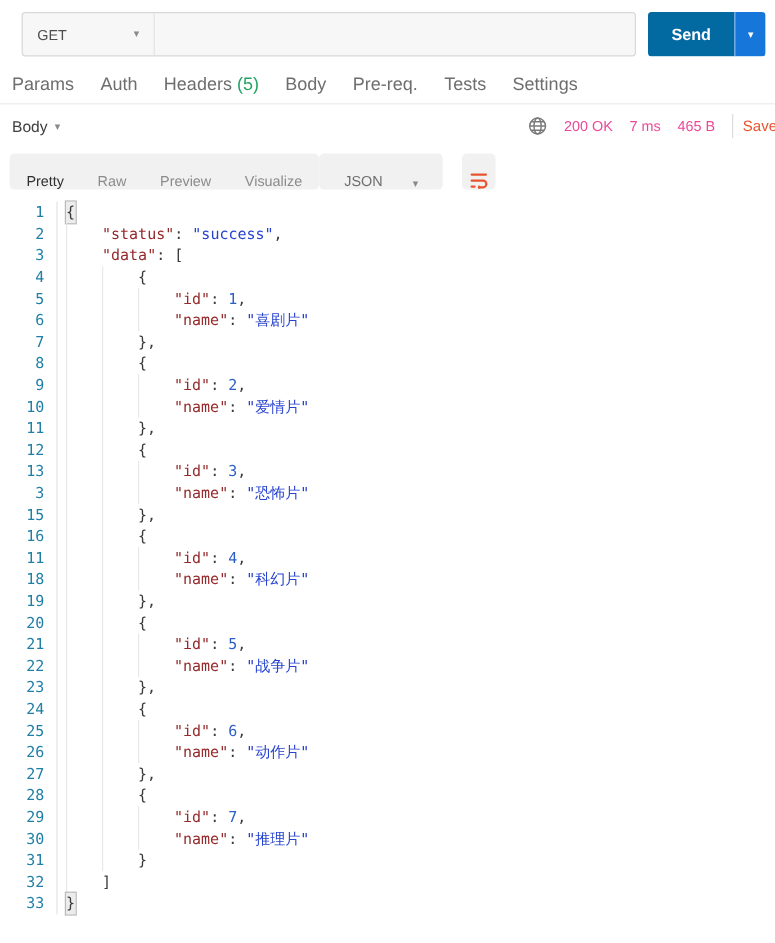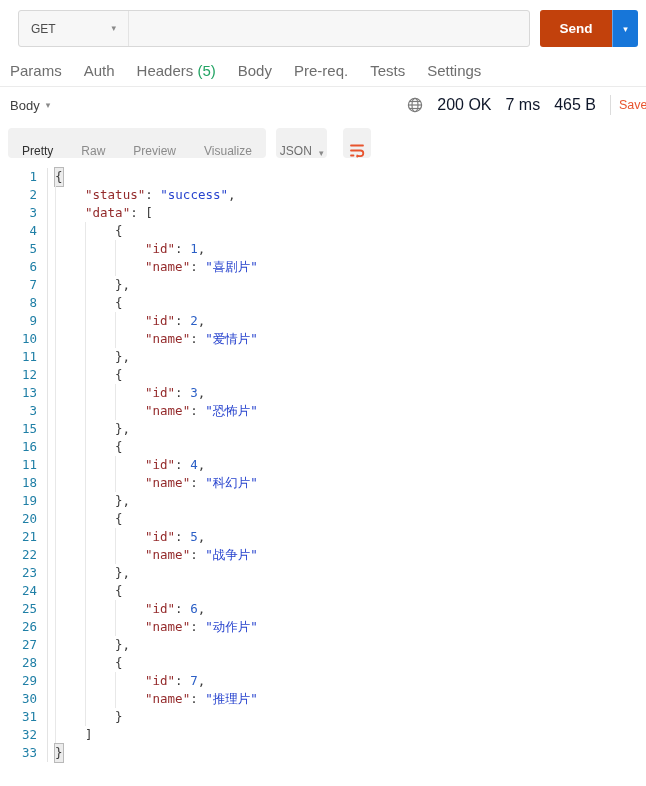--- a/index.html
+++ b/index.html
@@ -9,48 +9,48 @@
   
   .req-bar { display: flex; align-items: stretch; padding: 10px 8px 0 18px; height: 47px; }
   .url-group { flex: 1; display: flex; border: 1px solid #d8d8d8; border-radius: 3px;
     background: #f7f7f7; height: 37px; overflow: hidden; gap: 22px; }
   .method-sel { width: 110px; display: flex; align-items: center; justify-content: space-between;
     padding: 0 12px; color: #4d4d4d; font-size: 12px; cursor: pointer; border-right: 1px solid #e3e3e3; }
   .caret { font-size: 9px; color: #8a8a8a; line-height: 1; }
   .url-input { flex: 1; border: none; outline: none; background: #f7f7f7; color: #4a4a4a;
     font-size: 12.5px; padding: 0 12px; font-family: "Liberation Sans", sans-serif; }
   .send-group { display: flex; margin-left: 10px; height: 37px; border-radius: 3px; overflow: hidden; }
-  .send-main { width: 72px; background: #c2410c; color: #fff; font-size: 13.5px; font-weight: bold;
+  .send-main { width: 72px; background: #0369a1; color: #fff; font-size: 13.5px; font-weight: bold;
     border: none; cursor: pointer; font-family: "Liberation Sans", sans-serif; }
   .send-caret { width: 26px; background: #1776D9; border: none; border-left: 1px solid rgba(255,255,255,0.35);
     color: #fff; font-size: 9px; cursor: pointer; }
 
   
   .req-tabs { display: flex; align-items: center; height: 33px; padding-left: 10px;
     border-bottom: 1px solid #ebebeb; margin-top: 7px; }
   .req-tab { padding: 0 11px; font-size: 15px; color: #6e6e6e; cursor: pointer; white-space: nowrap; }
   .req-tab:first-child { padding-left: 0; }
   .tab-count { color: #23A464; }
 
   
   .resp-meta { display: flex; align-items: center; height: 36px; padding-left: 10px; overflow: hidden; }
   .body-dd { display: flex; align-items: center; gap: 6px; color: #404040; font-size: 13px; cursor: pointer; }
   .meta-right { margin-left: auto; display: flex; align-items: center; }
   .globe { width: 16px; height: 16px; margin-right: 14px; cursor: pointer; }
-  .meta-stat { color: #0f172a; font-size: 16px; margin-right: 14px; cursor: pointer; white-space: nowrap; }
+  .meta-stat { color: #ec4899; font-size: 12px; margin-right: 14px; cursor: pointer; white-space: nowrap; }
   .meta-div { width: 1px; height: 20px; background: #dcdcdc; margin-right: 8px; }
   .save-btn { color: #E8542E; font-size: 12.5px; cursor: pointer; white-space: nowrap;
     width: 27px; overflow: hidden; flex: none; }
 
   
   .view-row { display: flex; align-items: center; height: 40px; padding-left: 8px; }
   .pill { background: #f1f1f1; border-radius: 4px; height: 30px; display: flex; align-items: flex-end; }
   .view-tab { padding: 0 14px; font-size: 12px; color: #8b8b8b; cursor: pointer; }
   .view-tab.active { color: #303030; }
-  .fmt-pill { margin-left: 10px; padding: 0 4px; gap: 7px; font-size: 12px; color: #6e6e6e; cursor: pointer; }
+  .fmt-pill { margin-left: 0; padding: 0 21px; gap: 25px; font-size: 12px; color: #6e6e6e; cursor: pointer; }
   .wrap-pill { margin-left: 16px; width: 28px; justify-content: center; cursor: pointer; }
 
   
   .code { margin-top: 5px; font-family: "DejaVu Sans Mono", "Liberation Mono", monospace;
     font-size: 12.5px; line-height: 18px; }
   .cl { display: flex; height: 18px; }
   .ln { flex: none; width: 48px; text-align: right; padding-right: 10px; color: #1F7FA6;
     border-right: 1px solid #e3e3e3; }
   .lc { display: flex; padding-left: 7px; align-items: stretch; }
   .ig { flex: none; width: 30px; border-left: 1px solid #e8e8e8; }

